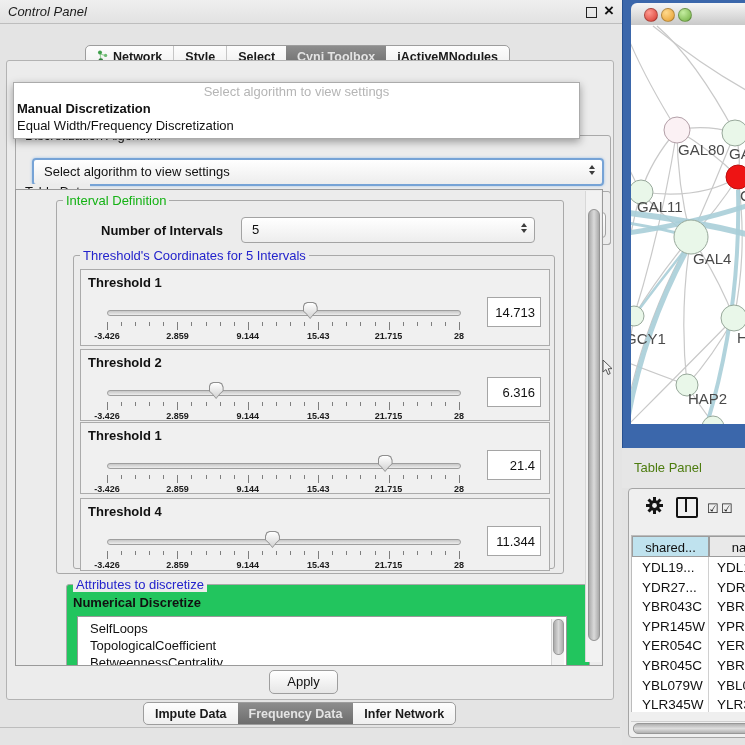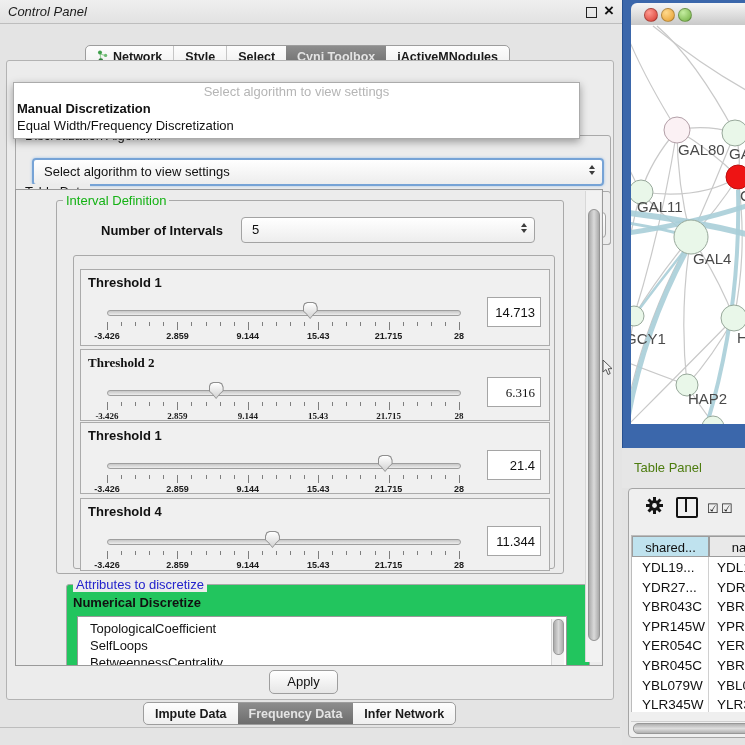--- a/index.html
+++ b/index.html
@@ -199,20 +199,21 @@
             <span class="gtitle green">Interval Definition</span>
             <span id="noi-label">Number of Intervals</span>
             <div id="noi-combo" class="combo">
               <span class="cval">5</span>
               <span class="stepper">
                   <i class="arr-up"></i>
                   <i class="arr-dn"></i>
                 </span>
             </div>
             <div id="thr-group" class="group">
+              <span class="gtitle blue">Threshold's Coordinates for 5 Intervals</span>
 
             <div class="thr-box" style="top: 13px; height: 75px;">
                   <div class="thr-label">Threshold 1</div>
                   <div class="track"></div>
                   <div class="tick major" style="left: 26px;"></div>
                   <div class="tick minor" style="left: 40.08px;"></div>
                   <div class="tick minor" style="left: 54.16px;"></div>
                   <div class="tick minor" style="left: 68.24px;"></div>
                   <div class="tick minor" style="left: 82.32px;"></div>
                   <div class="tick major" style="left: 96.4px;"></div>
@@ -240,21 +241,21 @@
                   <div class="tlabel" style="left: 96.4px;">2.859</div>
                   <div class="tlabel" style="left: 166.8px;">9.144</div>
                   <div class="tlabel" style="left: 237.2px;">15.43</div>
                   <div class="tlabel" style="left: 307.6px;">21.715</div>
                   <div class="tlabel" style="left: 378px;">28</div>
                   <div class="thumb" style="left: 221.673px;">
                     <i></i>
                   </div>
                   <div class="vbox">14.713</div>
                 </div>
-                <div class="thr-box" style="top: 93px; height: 70px; font-family: Liberation Serif, serif;">
+                <div class="thr-box" style="top: 93px; height: 70px;">
                   <div class="thr-label">Threshold 2</div>
                   <div class="track"></div>
                   <div class="tick major" style="left: 26px;"></div>
                   <div class="tick minor" style="left: 40.08px;"></div>
                   <div class="tick minor" style="left: 54.16px;"></div>
                   <div class="tick minor" style="left: 68.24px;"></div>
                   <div class="tick minor" style="left: 82.32px;"></div>
                   <div class="tick major" style="left: 96.4px;"></div>
                   <div class="tick minor" style="left: 110.48px;"></div>
                   <div class="tick minor" style="left: 124.56px;"></div>
@@ -368,22 +369,22 @@
                   <div class="vbox">11.344</div>
                 </div>
               </div>
           </div>
 
           <div id="attr-group" class="group">
             <span class="gtitle blue">Attributes to discretize</span>
             <span id="attr-heading">Numerical Discretize</span>
             <div id="attr-list">
               <div id="attr-items" style="padding-top: 3px;">
+                  <div class="attr-item">SelfLoops</div>
                   <div class="attr-item">TopologicalCoefficient</div>
-                  <div class="attr-item">SelfLoops</div>
                   <div class="attr-item">BetweennessCentrality</div>
                 </div>
               <div id="attr-sb">
                   <div class="sbthumb"></div>
                 </div>
             </div>
           </div>
 
         </div>
         <div id="main-vsb">

